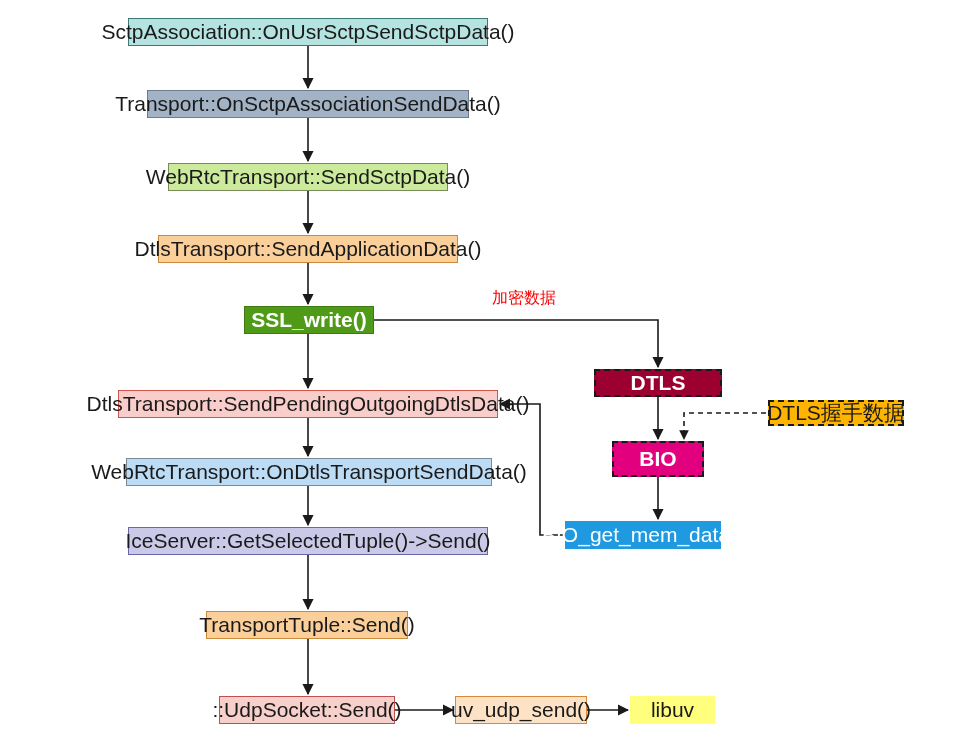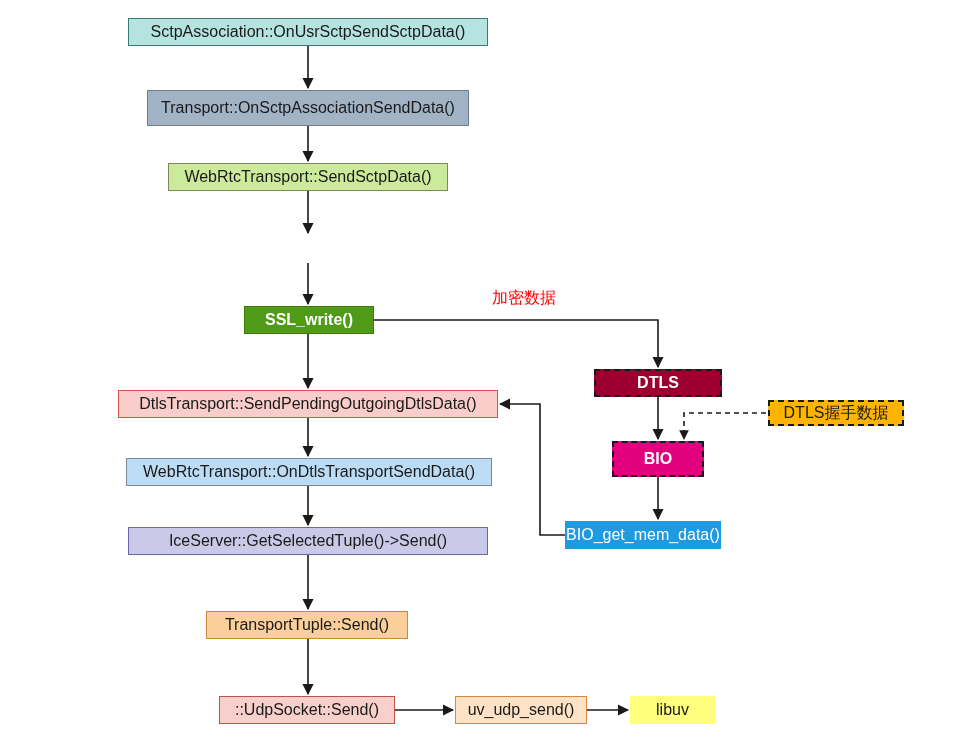--- a/index.html
+++ b/index.html
@@ -25,21 +25,21 @@
     height: 740px;
     pointer-events: none;
   }
   .node {
     position: absolute;
     box-sizing: border-box;
     display: flex;
     align-items: center;
     justify-content: center;
     text-align: center;
-    font-size: 16px;
+    font-size: 21px;
     line-height: 1.1;
     white-space: nowrap;
     color: #1a1a1a;
     border: 1px solid #808080;
     background: #ffffff;
     letter-spacing: 0px;
   }
   .node.bold { font-weight: bold; }
   .node.dashed { border-style: dashed; border-width: 2px; border-color: #1a1a1a; }
   .edge-label {
@@ -85,28 +85,31 @@
 
     <path d="M 658 477 L 658 519" stroke="#1a1a1a" stroke-width="1.6" fill="none" marker-end="url(#arrow)"></path>
 
     <path d="M 565 535 L 540 535 L 540 404 L 500 404" stroke="#1a1a1a" stroke-width="1.6" fill="none" marker-end="url(#arrow)"></path>
   </svg>
 
   <div class="node" style="left:128px; top:18px; width:360px; height:28px; background:#b5e3e0; border-color:#3a7a78;">
     <span>SctpAssociation::OnUsrSctpSendSctpData()</span>
   </div>
 
-  <div class="node" style="left:147px; top:90px; width:322px; height:36px; background:#a3b3c6; border-color:#6e7c8c;">
+  <div class="node" style="left:147px; top:90px; width:322px; height:28px; background:#a3b3c6; border-color:#6e7c8c;">
     <span>Transport::OnSctpAssociationSendData()</span>
   </div>
 
   <div class="node" style="left:168px; top:163px; width:280px; height:28px; background:#ccea9c; border-color:#7a8a5a;justify-content:center;">
     <span>WebRtcTransport::SendSctpData()</span>
   </div>
 
+  <div class="node" style="left:158px; top:235px; width:300px; height:28px; background:#fbcf9a; border-color:#c98a3c;">
+    <span>DtlsTransport::SendApplicationData()</span>
+  </div>
 
   <div class="node bold" style="left:244px; top:306px; width:130px; height:28px; background:#4f9a16; border-color:#3d7a10; color:#ffffff;">
     <span>SSL_write()</span>
   </div>
 
   <div class="node" style="left:118px; top:390px; width:380px; height:28px; background:#f9cdc9; border-color:#d4554c;">
     <span>DtlsTransport::SendPendingOutgoingDtlsData()</span>
   </div>
 
   <div class="node" style="left:126px; top:458px; width:366px; height:28px; background:#bcdbf5; border-color:#7c8a98;">

